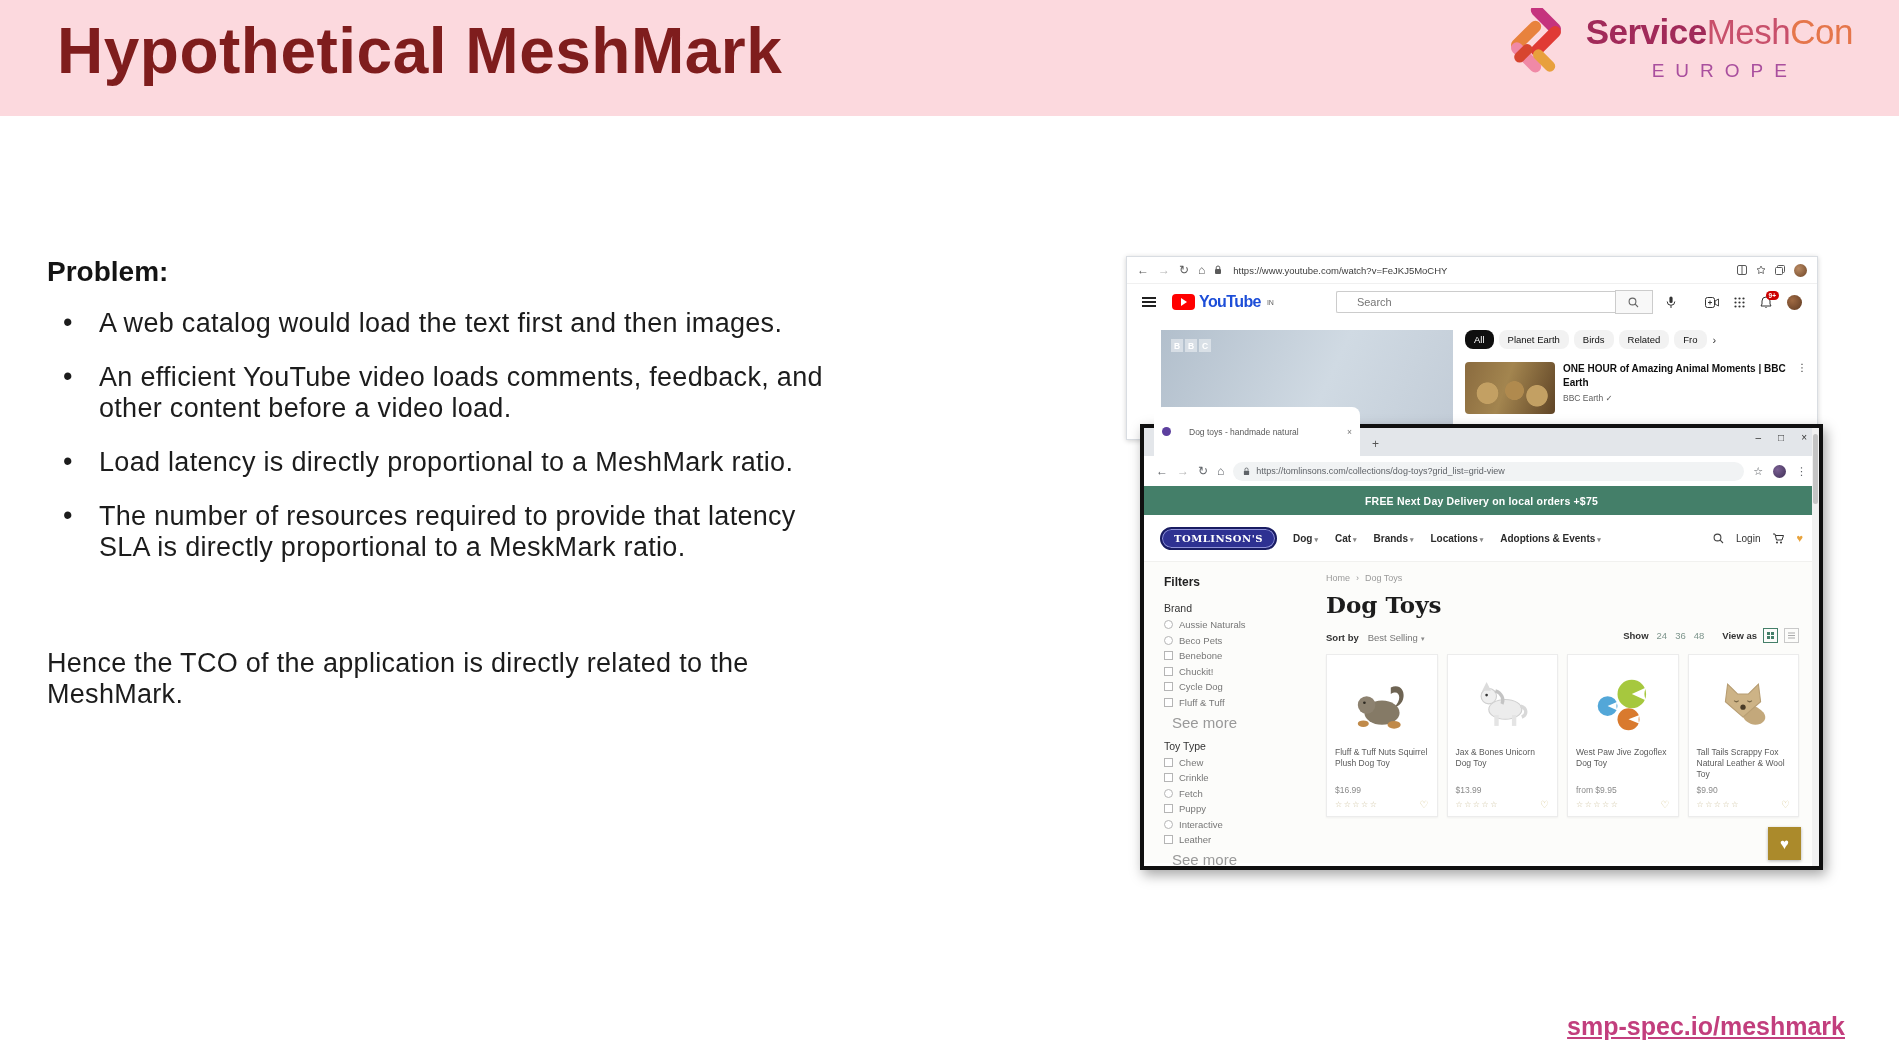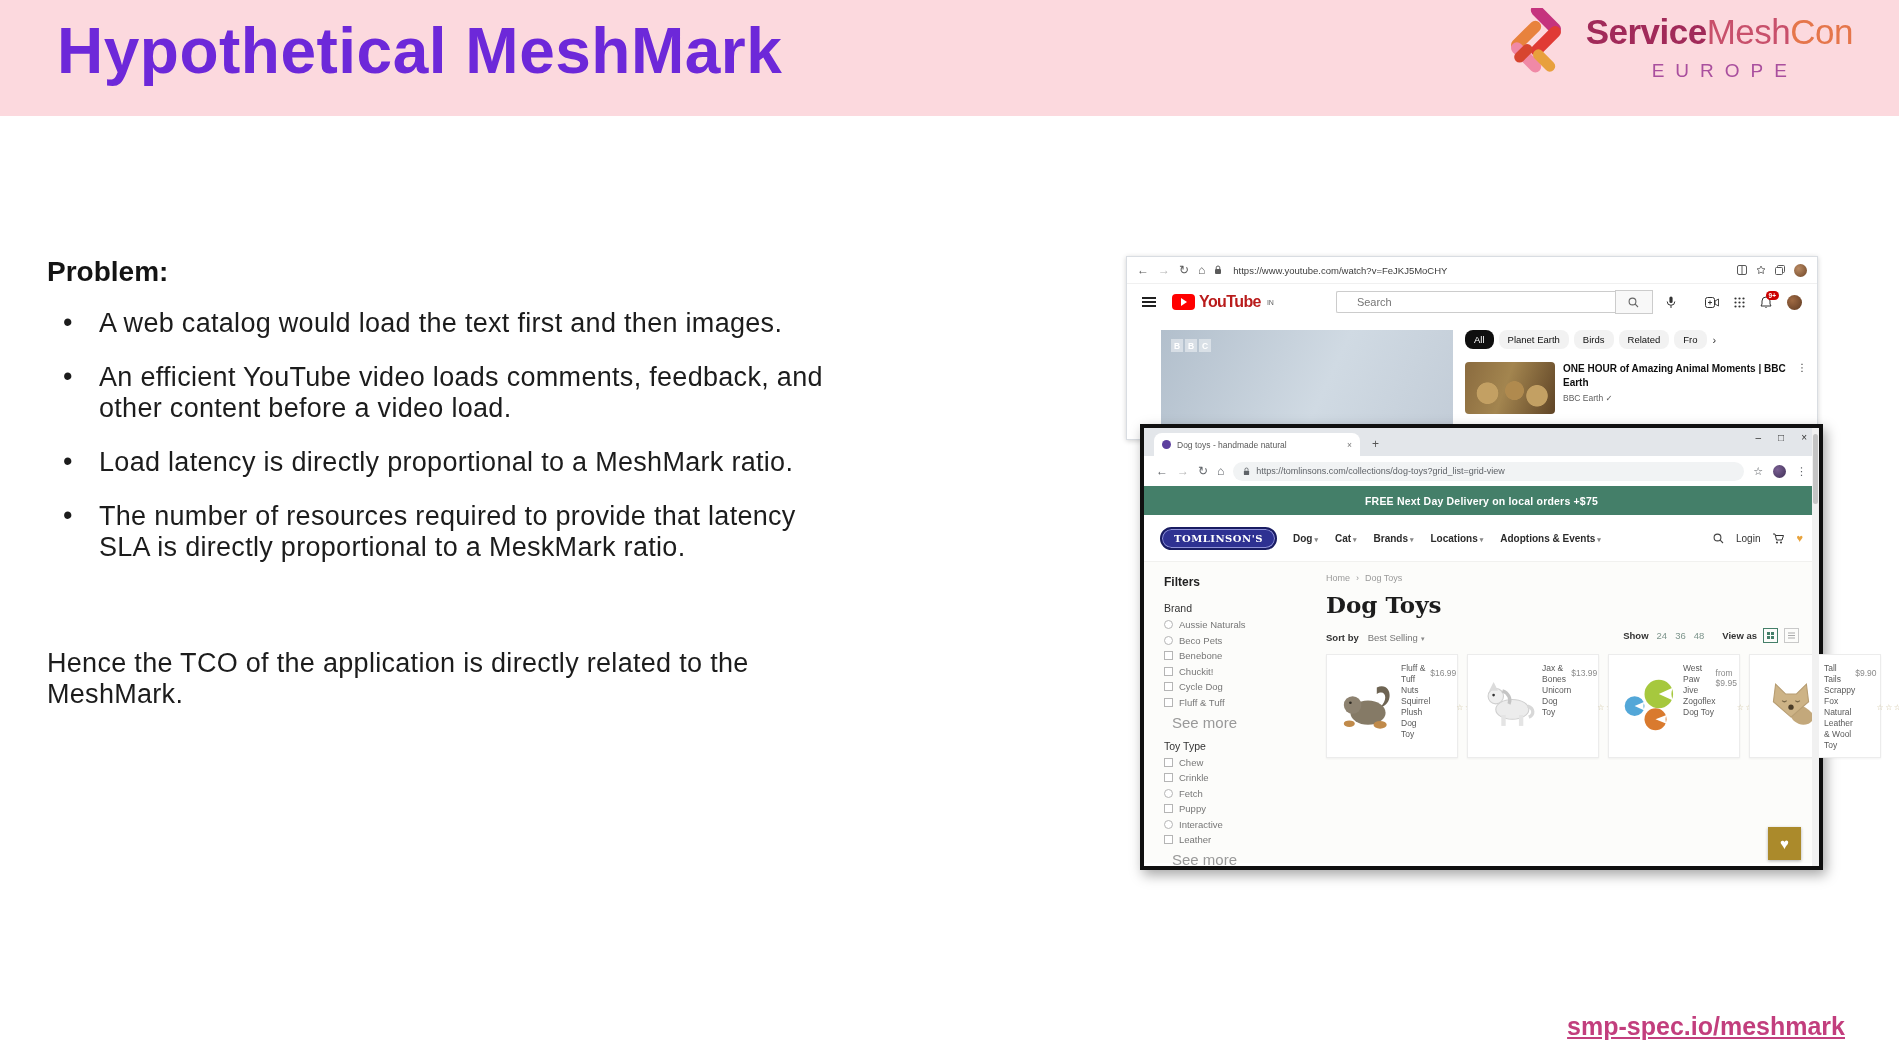--- a/index.html
+++ b/index.html
@@ -2,21 +2,21 @@
 <html><head>
 <meta charset="utf-8">
 <style>
   html,body{margin:0;padding:0}
   body{width:1899px;height:1060px;position:relative;background:#fff;
        font-family:"Liberation Sans",sans-serif;overflow:hidden}
 
   
   .band{position:absolute;left:0;top:0;width:1899px;height:116px;background:#fcd9de}
   .slide-title{position:absolute;left:57px;top:14px;font-size:64px;font-weight:bold;
-               color:#6d28d9;letter-spacing:.5px}
+               color:#7f1d1d;letter-spacing:.5px}
   .logo{position:absolute;right:46px;top:8px;display:flex;align-items:center;gap:14px}
   .logo-txt{display:flex;flex-direction:column;align-items:center}
   .logo-row{font-size:35px;letter-spacing:-.5px;white-space:nowrap}
   .logo-row .svc{color:#a12a59;font-weight:bold}
   .logo-row .msh{color:#c8506b}
   .logo-row .con{color:#e5764b}
   .logo-region{font-size:19px;letter-spacing:11px;color:#a94f9e;margin-top:8px;padding-left:11px}
 
   
   .problem{position:absolute;left:47px;top:256px;font-size:28px;font-weight:bold;color:#141414}
@@ -36,21 +36,21 @@
   .yt-tb .dim{color:#b5b5b5}
   .yt-url{font-size:9.5px;color:#3c3c3c;margin-left:2px}
   .yt-tb-right{margin-left:auto;display:flex;gap:9px;align-items:center}
   .av{width:13px;height:13px;border-radius:50%;background:radial-gradient(circle at 35% 35%,#b98a63,#6e4526)}
   .yt-hd{height:36px;display:flex;align-items:center;padding:0 15px;border-top:1px solid #f0f0f0}
   .burger{display:flex;flex-direction:column;gap:2.5px;width:14px;cursor:pointer}
   .burger i{height:1.6px;background:#202020;display:block}
   .yt-logo{display:flex;align-items:center;gap:4px;margin-left:16px}
   .yt-play{width:23px;height:16px;background:#f00;border-radius:4px;display:flex;align-items:center;justify-content:center}
   .yt-play i{width:0;height:0;border-left:6px solid #fff;border-top:4px solid transparent;border-bottom:4px solid transparent}
-  .yt-word{font-size:16px;font-weight:bold;letter-spacing:-.6px;color:#b91c1c}
+  .yt-word{font-size:16px;font-weight:bold;letter-spacing:-.6px;color:#1d4ed8}
   .yt-sup{font-size:7px;color:#606060;vertical-align:top;margin-left:2px}
   .yt-search{margin-left:62px;display:flex;align-items:center}
   .yt-search input{width:238px;height:20px;border:1px solid #ccc;border-right:none;padding:0 20px;
                    font-size:11px;font-family:inherit;border-radius:2px 0 0 2px;color:#333;outline:none}
   .yt-search-btn{width:36px;height:22px;border:1px solid #ccc;background:#f8f8f8;display:flex;
                  align-items:center;justify-content:center;cursor:pointer}
   .mic{margin-left:13px;cursor:pointer;display:flex}
   .yt-hd-right{margin-left:auto;display:flex;align-items:center;gap:15px}
   .bell-wrap{position:relative;display:flex}
   .badge{position:absolute;top:-5px;right:-7px;background:#c00;color:#fff;font-size:6.5px;
@@ -77,21 +77,21 @@
   .sug-meta{flex:1;min-width:0;position:relative;padding-right:10px}
   .sug-title{font-size:10px;font-weight:bold;color:#0f0f0f;line-height:1.35}
   .sug-channel{font-size:8.5px;color:#606060;margin-top:4px}
   .sug-dots{position:absolute;right:-2px;top:0;color:#333;font-size:10px;cursor:pointer}
 
   
   .store{position:absolute;left:1140px;top:424px;width:675px;height:438px;background:#fff;
          border:4px solid #101010;box-shadow:3px 5px 12px rgba(0,0,0,.35)}
   .tabs{height:28px;background:#e3e6ea;display:flex;align-items:flex-end;padding-left:10px;position:relative}
   .tab{width:190px;height:23px;background:#fff;border-radius:8px 8px 0 0;display:flex;align-items:center;
-       gap:6px;padding:0 8px;font-size:8.5px;color:#5a5a5a;cursor:pointer}
+       gap:18px;padding:13px 8px;font-size:8.5px;color:#5a5a5a;cursor:pointer}
   .fav{width:9px;height:9px;border-radius:50%;background:#5c3f9e;flex:none}
   .tab-title{white-space:nowrap;overflow:hidden;text-overflow:ellipsis;flex:1}
   .tab-close{color:#777;cursor:pointer}
   .newtab{font-size:12px;color:#555;margin:0 0 5px 12px;cursor:pointer}
   .winctl{position:absolute;right:12px;top:4px;display:flex;gap:17px;font-size:10px;color:#333}
   .winctl span{cursor:pointer}
   .cbar{height:30px;display:flex;align-items:center;gap:9px;padding:0 12px;background:#fff}
   .cbar .nav{font-size:12px;color:#5f6368;cursor:pointer}
   .omni{flex:1;height:19px;background:#f1f3f4;border-radius:10px;display:flex;align-items:center;
         gap:6px;padding:0 10px;min-width:0}
@@ -127,21 +127,21 @@
   .sort-value{color:#777;margin-left:9px;cursor:pointer}
   .sort-caret{font-size:7px;color:#888;margin-left:3px}
   .sort-right{margin-left:auto;display:flex;align-items:center}
   .show-opt{margin-left:8px;color:#7d958c;cursor:pointer}
   .view-label{margin-left:18px}
   .viewbox{width:13px;height:13px;margin-left:6px;display:flex;align-items:center;justify-content:center;cursor:pointer}
   .viewbox.grid{border:1px solid #447f69}
   .viewbox.list{border:1px solid #c9c9c9}
   .pgrid{display:flex;gap:9px;margin-top:11px}
   .pcard{width:114px;background:#fff;border:1px solid #ececec;box-shadow:0 1px 2px rgba(0,0,0,.05);
-         padding:8px 8px 6px;display:flex;flex-direction:row;cursor:pointer}
+         padding:8px 8px 6px;display:flex;flex-direction:column;cursor:pointer}
   .pimg{height:84px;display:flex;align-items:center;justify-content:center}
   .pname{font-size:8.5px;color:#5a5a5a;line-height:1.3;min-height:33px}
   .pprice{font-size:8.5px;color:#8a8a8a;margin:5px 0 4px}
   .pfoot{display:flex;align-items:center;justify-content:space-between}
   .stars{font-size:8px;color:#cfc3a0;letter-spacing:1.5px}
   .pheart{color:#d8c893;font-size:10px;cursor:pointer}
   .fab{position:absolute;right:18px;bottom:3px;width:33px;height:33px;background:#ab8a2b;display:flex;
        align-items:center;justify-content:center;box-shadow:0 1px 3px rgba(0,0,0,.3);cursor:pointer}
   .fab span{color:#fff;font-size:15px}
   .scroll{position:absolute;right:0;top:0;width:7px;height:100%;background:#f1f1f1}

